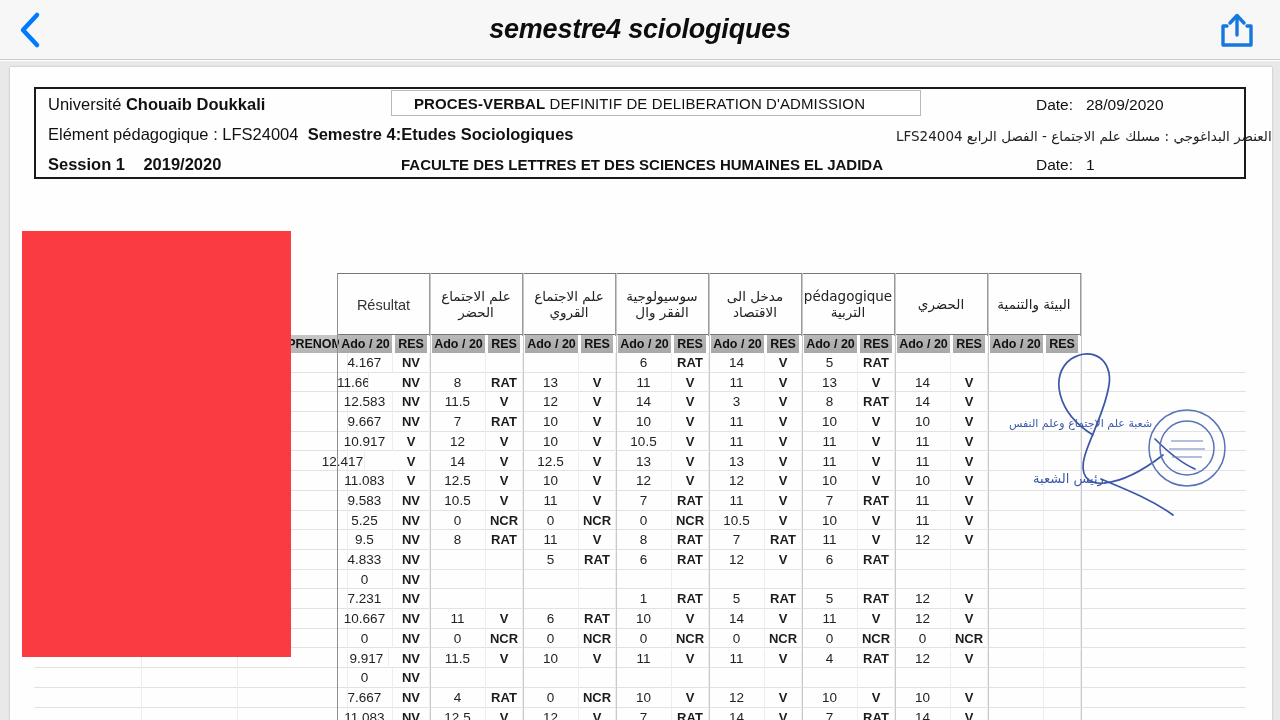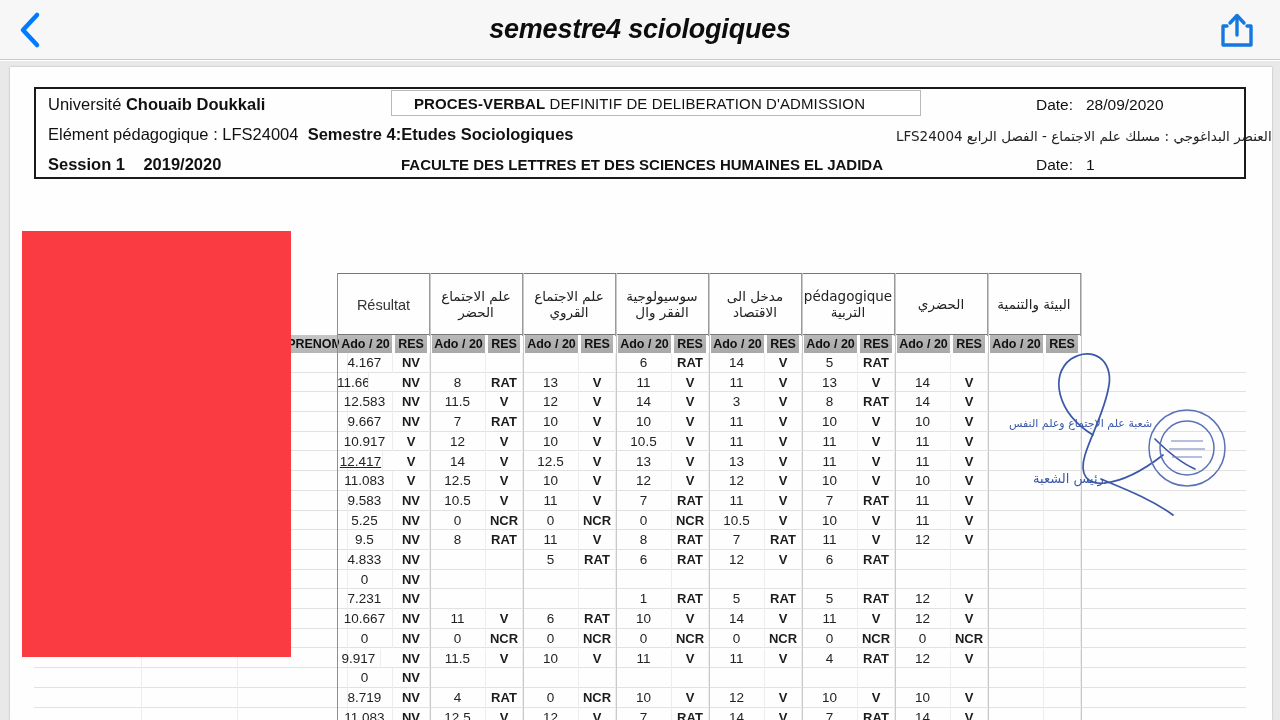--- a/index.html
+++ b/index.html
@@ -539,21 +539,21 @@
               <div class="cell res" style="left: 824px; width: 37px;">V</div>
               <div class="cell num" style="left: 861px; width: 56px;">11</div>
               <div class="cell res" style="left: 917px; width: 37px;">V</div>
               <div class="cell num" style="left: 954px; width: 56px;"></div>
               <div class="cell res" style="left: 1010px; width: 37px;"></div>
             </div>
             <div class="row" style="top: 98.5px;">
               <div class="cell ident" style="left: 12px; width: 96px;"></div>
               <div class="cell ident" style="left: 108px; width: 96px;"></div>
               <div class="cell ident" style="left: 204px; width: 110px;"></div>
-              <div class="cell num" style="left: 305px; width: 44px; text-decoration: underline;">12.417</div>
+              <div class="cell num" style="left: 287px; width: 44px;">12.417</div>
               <div class="cell res" style="left: 359px; width: 37px;">V</div>
               <div class="cell num" style="left: 396px; width: 56px;">14</div>
               <div class="cell res" style="left: 452px; width: 37px;">V</div>
               <div class="cell num" style="left: 489px; width: 56px;">12.5</div>
               <div class="cell res" style="left: 545px; width: 37px;">V</div>
               <div class="cell num" style="left: 582px; width: 56px;">13</div>
               <div class="cell res" style="left: 638px; width: 37px;">V</div>
               <div class="cell num" style="left: 675px; width: 56px;">13</div>
               <div class="cell res" style="left: 731px; width: 37px;">V</div>
               <div class="cell num" style="left: 768px; width: 56px;">11</div>
@@ -749,21 +749,21 @@
               <div class="cell res" style="left: 824px; width: 37px;">NCR</div>
               <div class="cell num" style="left: 861px; width: 56px;">0</div>
               <div class="cell res" style="left: 917px; width: 37px;">NCR</div>
               <div class="cell num" style="left: 954px; width: 56px;"></div>
               <div class="cell res" style="left: 1010px; width: 37px;"></div>
             </div>
             <div class="row" style="top: 295.5px;">
               <div class="cell ident" style="left: 12px; width: 96px;"></div>
               <div class="cell ident" style="left: 108px; width: 96px;"></div>
               <div class="cell ident" style="left: 204px; width: 110px;"></div>
-              <div class="cell num" style="left: 303px; width: 44px;">9.917</div>
+              <div class="cell num" style="left: 311px; width: 44px;">9.917</div>
               <div class="cell res" style="left: 359px; width: 37px;">NV</div>
               <div class="cell num" style="left: 396px; width: 56px;">11.5</div>
               <div class="cell res" style="left: 452px; width: 37px;">V</div>
               <div class="cell num" style="left: 489px; width: 56px;">10</div>
               <div class="cell res" style="left: 545px; width: 37px;">V</div>
               <div class="cell num" style="left: 582px; width: 56px;">11</div>
               <div class="cell res" style="left: 638px; width: 37px;">V</div>
               <div class="cell num" style="left: 675px; width: 56px;">11</div>
               <div class="cell res" style="left: 731px; width: 37px;">V</div>
               <div class="cell num" style="left: 768px; width: 56px;">4</div>
@@ -791,21 +791,21 @@
               <div class="cell res" style="left: 824px; width: 37px;"></div>
               <div class="cell num" style="left: 861px; width: 56px;"></div>
               <div class="cell res" style="left: 917px; width: 37px;"></div>
               <div class="cell num" style="left: 954px; width: 56px;"></div>
               <div class="cell res" style="left: 1010px; width: 37px;"></div>
             </div>
             <div class="row" style="top: 334.9px;">
               <div class="cell ident" style="left: 12px; width: 96px;"></div>
               <div class="cell ident" style="left: 108px; width: 96px;"></div>
               <div class="cell ident" style="left: 204px; width: 110px;"></div>
-              <div class="cell num" style="left: 303px; width: 56px;">8.719</div>
+              <div class="cell num" style="left: 303px; width: 56px;">7.667</div>
               <div class="cell res" style="left: 359px; width: 37px;">NV</div>
               <div class="cell num" style="left: 396px; width: 56px;">4</div>
               <div class="cell res" style="left: 452px; width: 37px;">RAT</div>
               <div class="cell num" style="left: 489px; width: 56px;">0</div>
               <div class="cell res" style="left: 545px; width: 37px;">NCR</div>
               <div class="cell num" style="left: 582px; width: 56px;">10</div>
               <div class="cell res" style="left: 638px; width: 37px;">V</div>
               <div class="cell num" style="left: 675px; width: 56px;">12</div>
               <div class="cell res" style="left: 731px; width: 37px;">V</div>
               <div class="cell num" style="left: 768px; width: 56px;">10</div>

